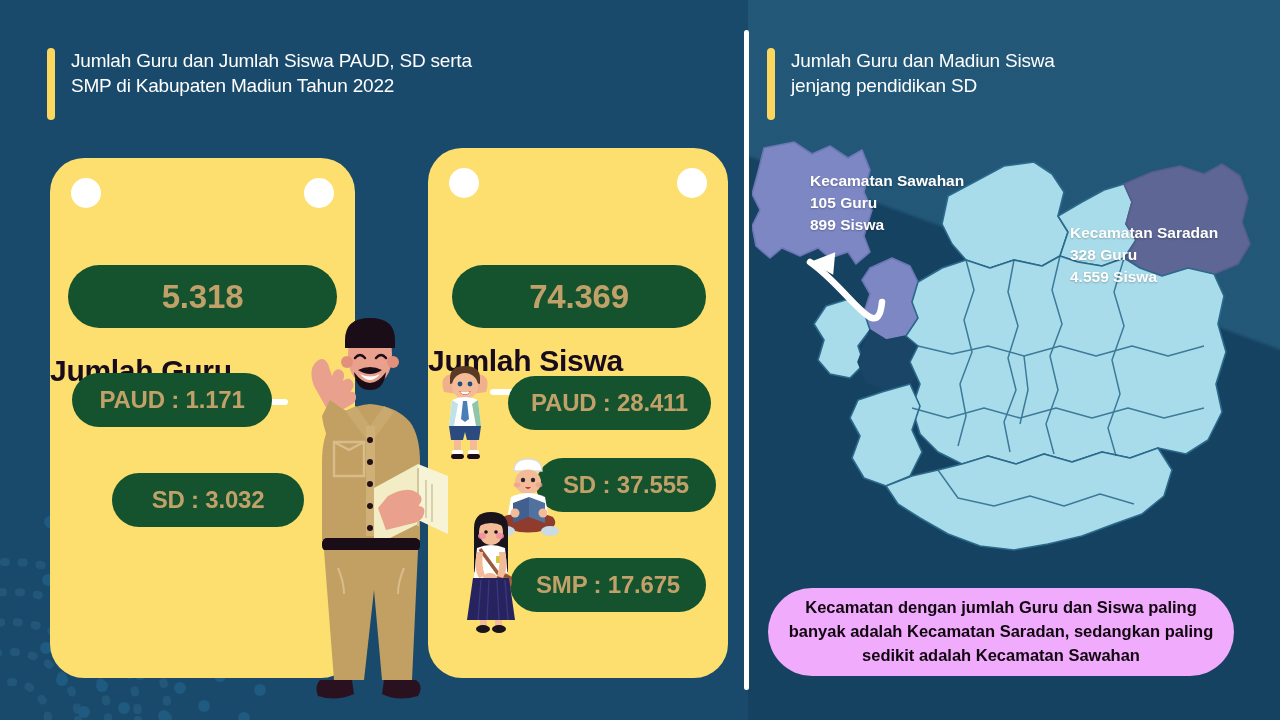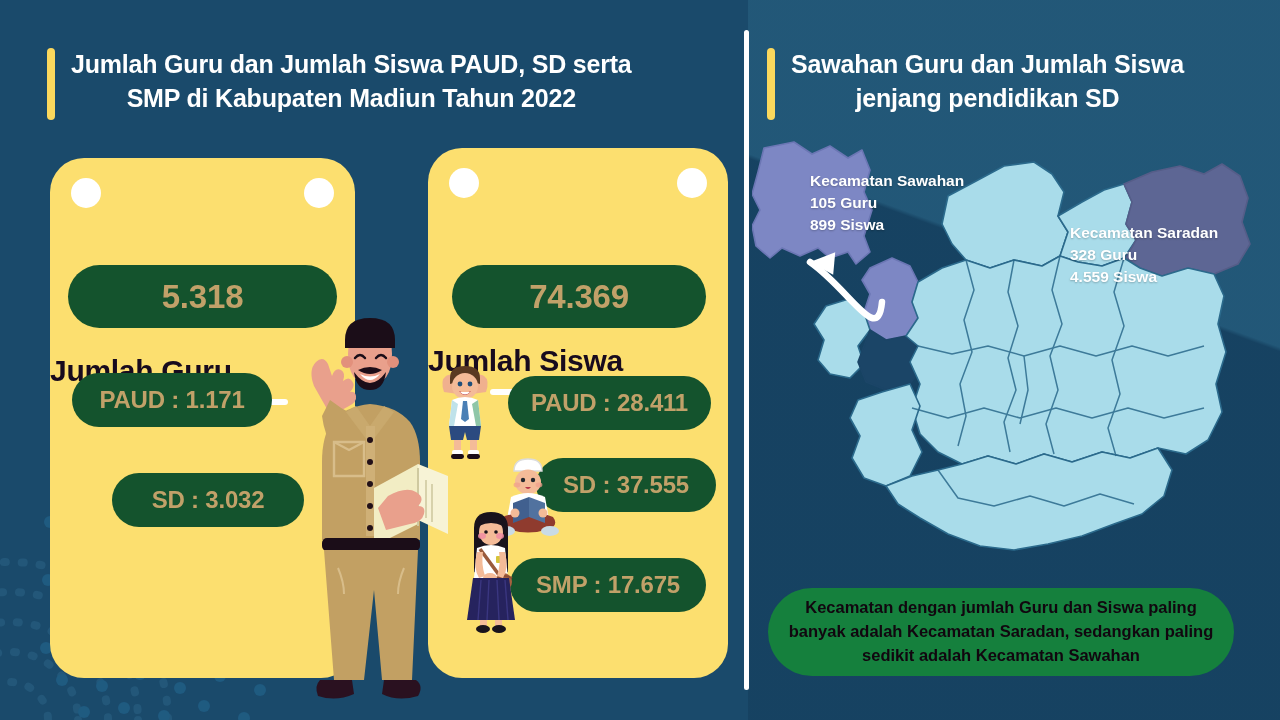--- a/index.html
+++ b/index.html
@@ -26,22 +26,22 @@
     background:linear-gradient(200deg,#235979 0%,#235979 38%,#15405f 38.5%,#15405f 100%);
     opacity:.85;
   }
 
   
   .title-block { position:absolute; display:flex; gap:16px; align-items:flex-start; }
   .title-bar {
     width:8px; border-radius:4px; background:#fbd85d; flex:none;
   }
   .title-text {
-    color:#ffffff; font-size:25px; font-weight:bold; line-height:1.34;
-    letter-spacing:-.2px; white-space:pre-line;text-align:center;
+    color:#ffffff; font-size:19px; font-weight:normal; line-height:1.34;
+    letter-spacing:-.2px; white-space:pre-line;
   }
   #title-left { left:47px; top:48px; height:72px; }
   #title-left .title-bar { height:72px; }
   #title-right { left:767px; top:48px; height:72px; }
   #title-right .title-bar { height:72px; }
 
   
   .stat-card {
     position:absolute; background:#fcdf6f; border-radius:34px;
     overflow:visible;
@@ -89,21 +89,21 @@
 
   
   #divider {
     position:absolute; left:744px; top:30px; width:5px; height:660px;
     background:#ffffff; border-radius:3px;
   }
 
   
   #caption {
     position:absolute; left:768px; top:588px; width:466px; height:88px;
-    background:#15803d; border-radius:44px;
+    background:#f0abfc; border-radius:44px;
     display:flex; align-items:center; justify-content:center;
     text-align:center; padding:0 16px;
   }
   #caption span {
     font-size:16.5px; font-weight:bold; color:#11060f; line-height:1.45;
   }
 </style>
 </head>
 <body>
 
@@ -233,21 +233,21 @@
 
   
   <div class="title-block" id="title-left">
     <div class="title-bar"></div>
     <div class="title-text">Jumlah Guru dan Jumlah Siswa PAUD, SD serta
 SMP di Kabupaten Madiun Tahun 2022</div>
   </div>
 
   <div class="title-block" id="title-right">
     <div class="title-bar"></div>
-    <div class="title-text">Sawahan Guru dan Jumlah Siswa
+    <div class="title-text">Jumlah Guru dan Madiun Siswa
 jenjang pendidikan SD</div>
   </div>
 
   
   <div class="stat-card" id="card-guru">
     <div class="card-hole l"></div>
     <div class="card-hole r"></div>
     <div class="card-title">Jumlah Guru</div>
     <div class="card-rule"></div>
 

